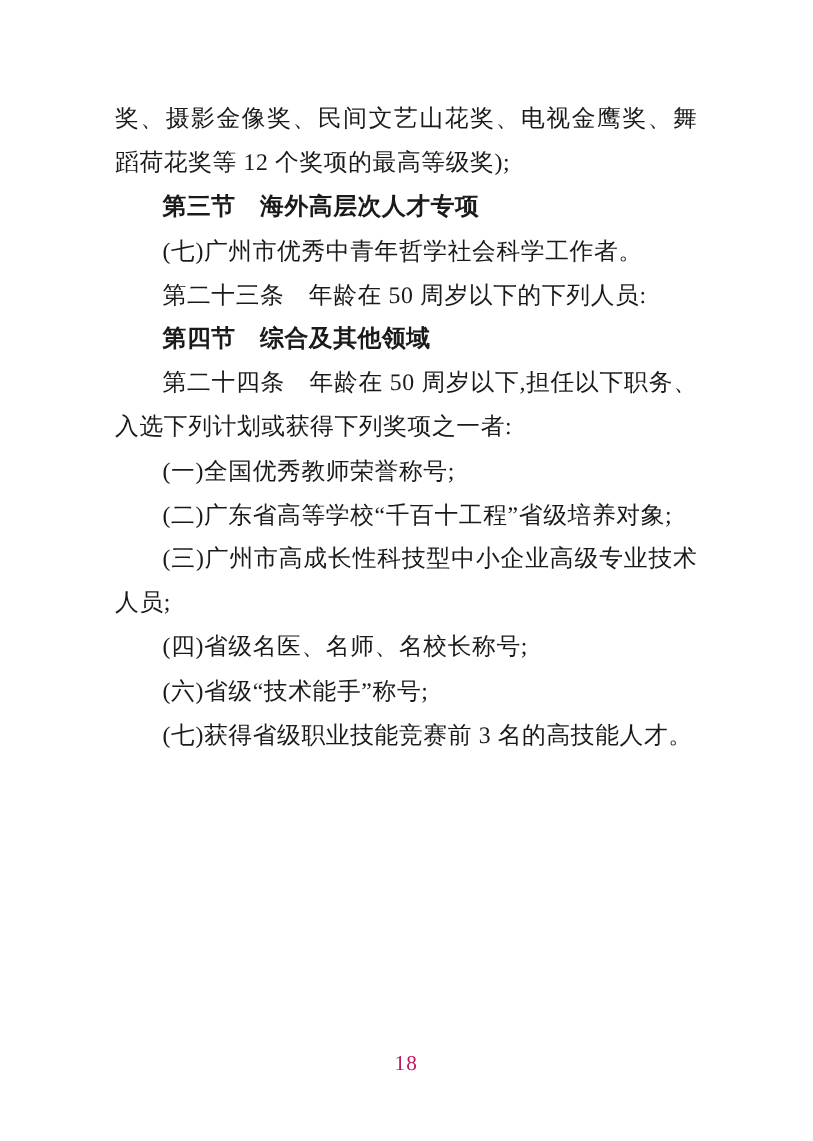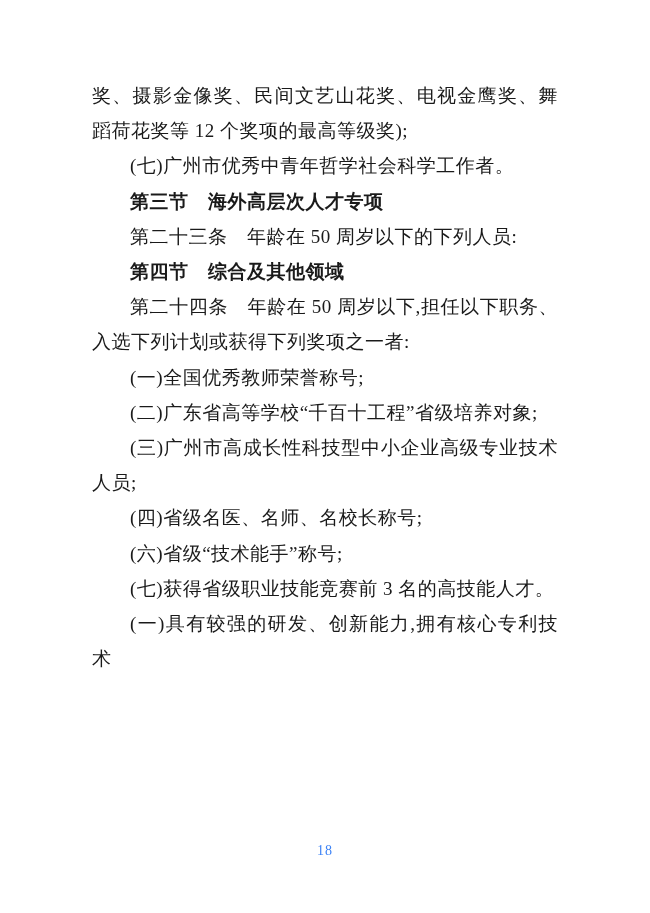--- a/index.html
+++ b/index.html
@@ -40,37 +40,37 @@
   .lead {
     font-weight: normal;
     font-family: "Liberation Sans", "DejaVu Sans", sans-serif;
   }
   .page-number {
     position: absolute;
     top: 843px;
     left: 0;
     width: 100%;
     text-align: center;
-    font-size: 14px;
+    font-size: 17px;
     line-height: 16px;
-    color: #3b82f6;
+    color: #be185d;
     letter-spacing: 1px;
   }
 </style>
 </head>
 <body>
 
 <div class="page">
   <div class="content">
 
     <p class="para">奖、摄影金像奖、民间文艺山花奖、电视金鹰奖、舞蹈荷花奖等 12 个奖项的最高等级奖);</p>
 
+    <p class="para indent heading">第三节　海外高层次人才专项</p>
+
     <p class="para indent">(七)广州市优秀中青年哲学社会科学工作者。</p>
-
-    <p class="para indent heading">第三节　海外高层次人才专项</p>
 
     <p class="para indent"><span class="lead">第二十三条</span><span>　年龄在 50 周岁以下的下列人员:</span></p>
 
 
     <p class="para indent heading">第四节　综合及其他领域</p>
 
     <p class="para indent"><span class="lead">第二十四条</span><span>　年龄在 50 周岁以下,担任以下职务、入选下列计划或获得下列奖项之一者:</span></p>
 
     <p class="para indent">(一)全国优秀教师荣誉称号;</p>
 
@@ -79,18 +79,17 @@
     <p class="para indent">(三)广州市高成长性科技型中小企业高级专业技术人员;</p>
 
     <p class="para indent">(四)省级名医、名师、名校长称号;</p>
 
 
     <p class="para indent">(六)省级“技术能手”称号;</p>
 
     <p class="para indent">(七)获得省级职业技能竞赛前 3 名的高技能人才。</p>
 
 
-    <p class="para indent">(一)具有较强的研发、创新能力,拥有核心专利技术</p>
 
   </div>
 
   <div class="page-number">18</div>
 </div>
 
 </body></html>

